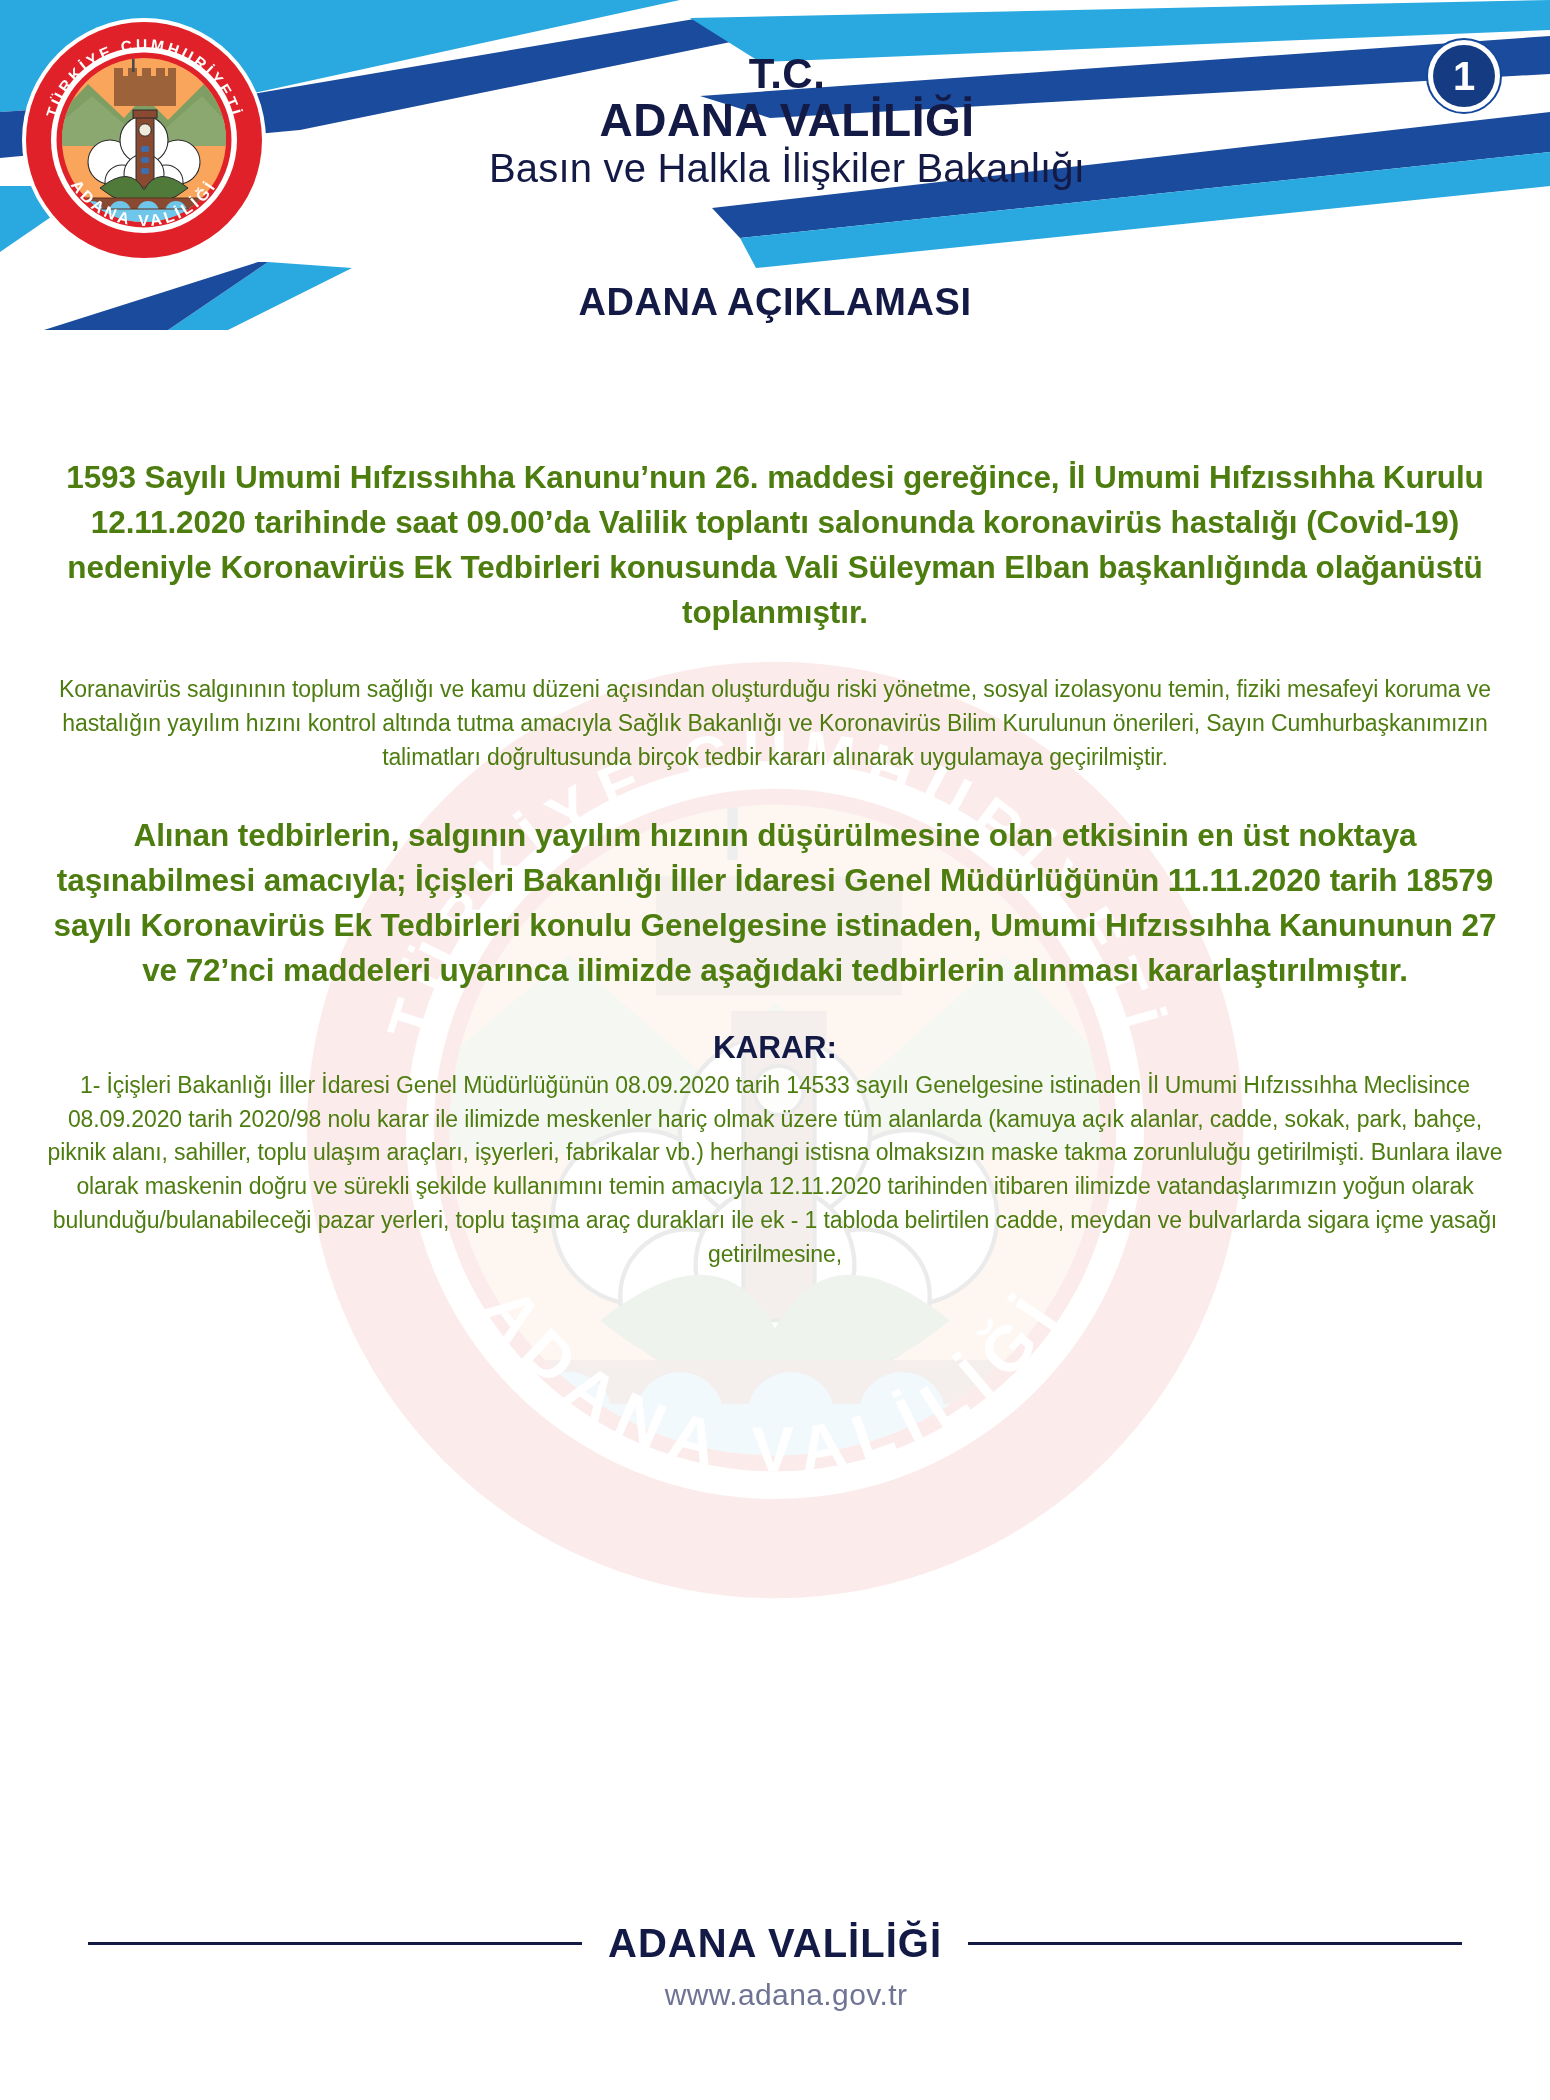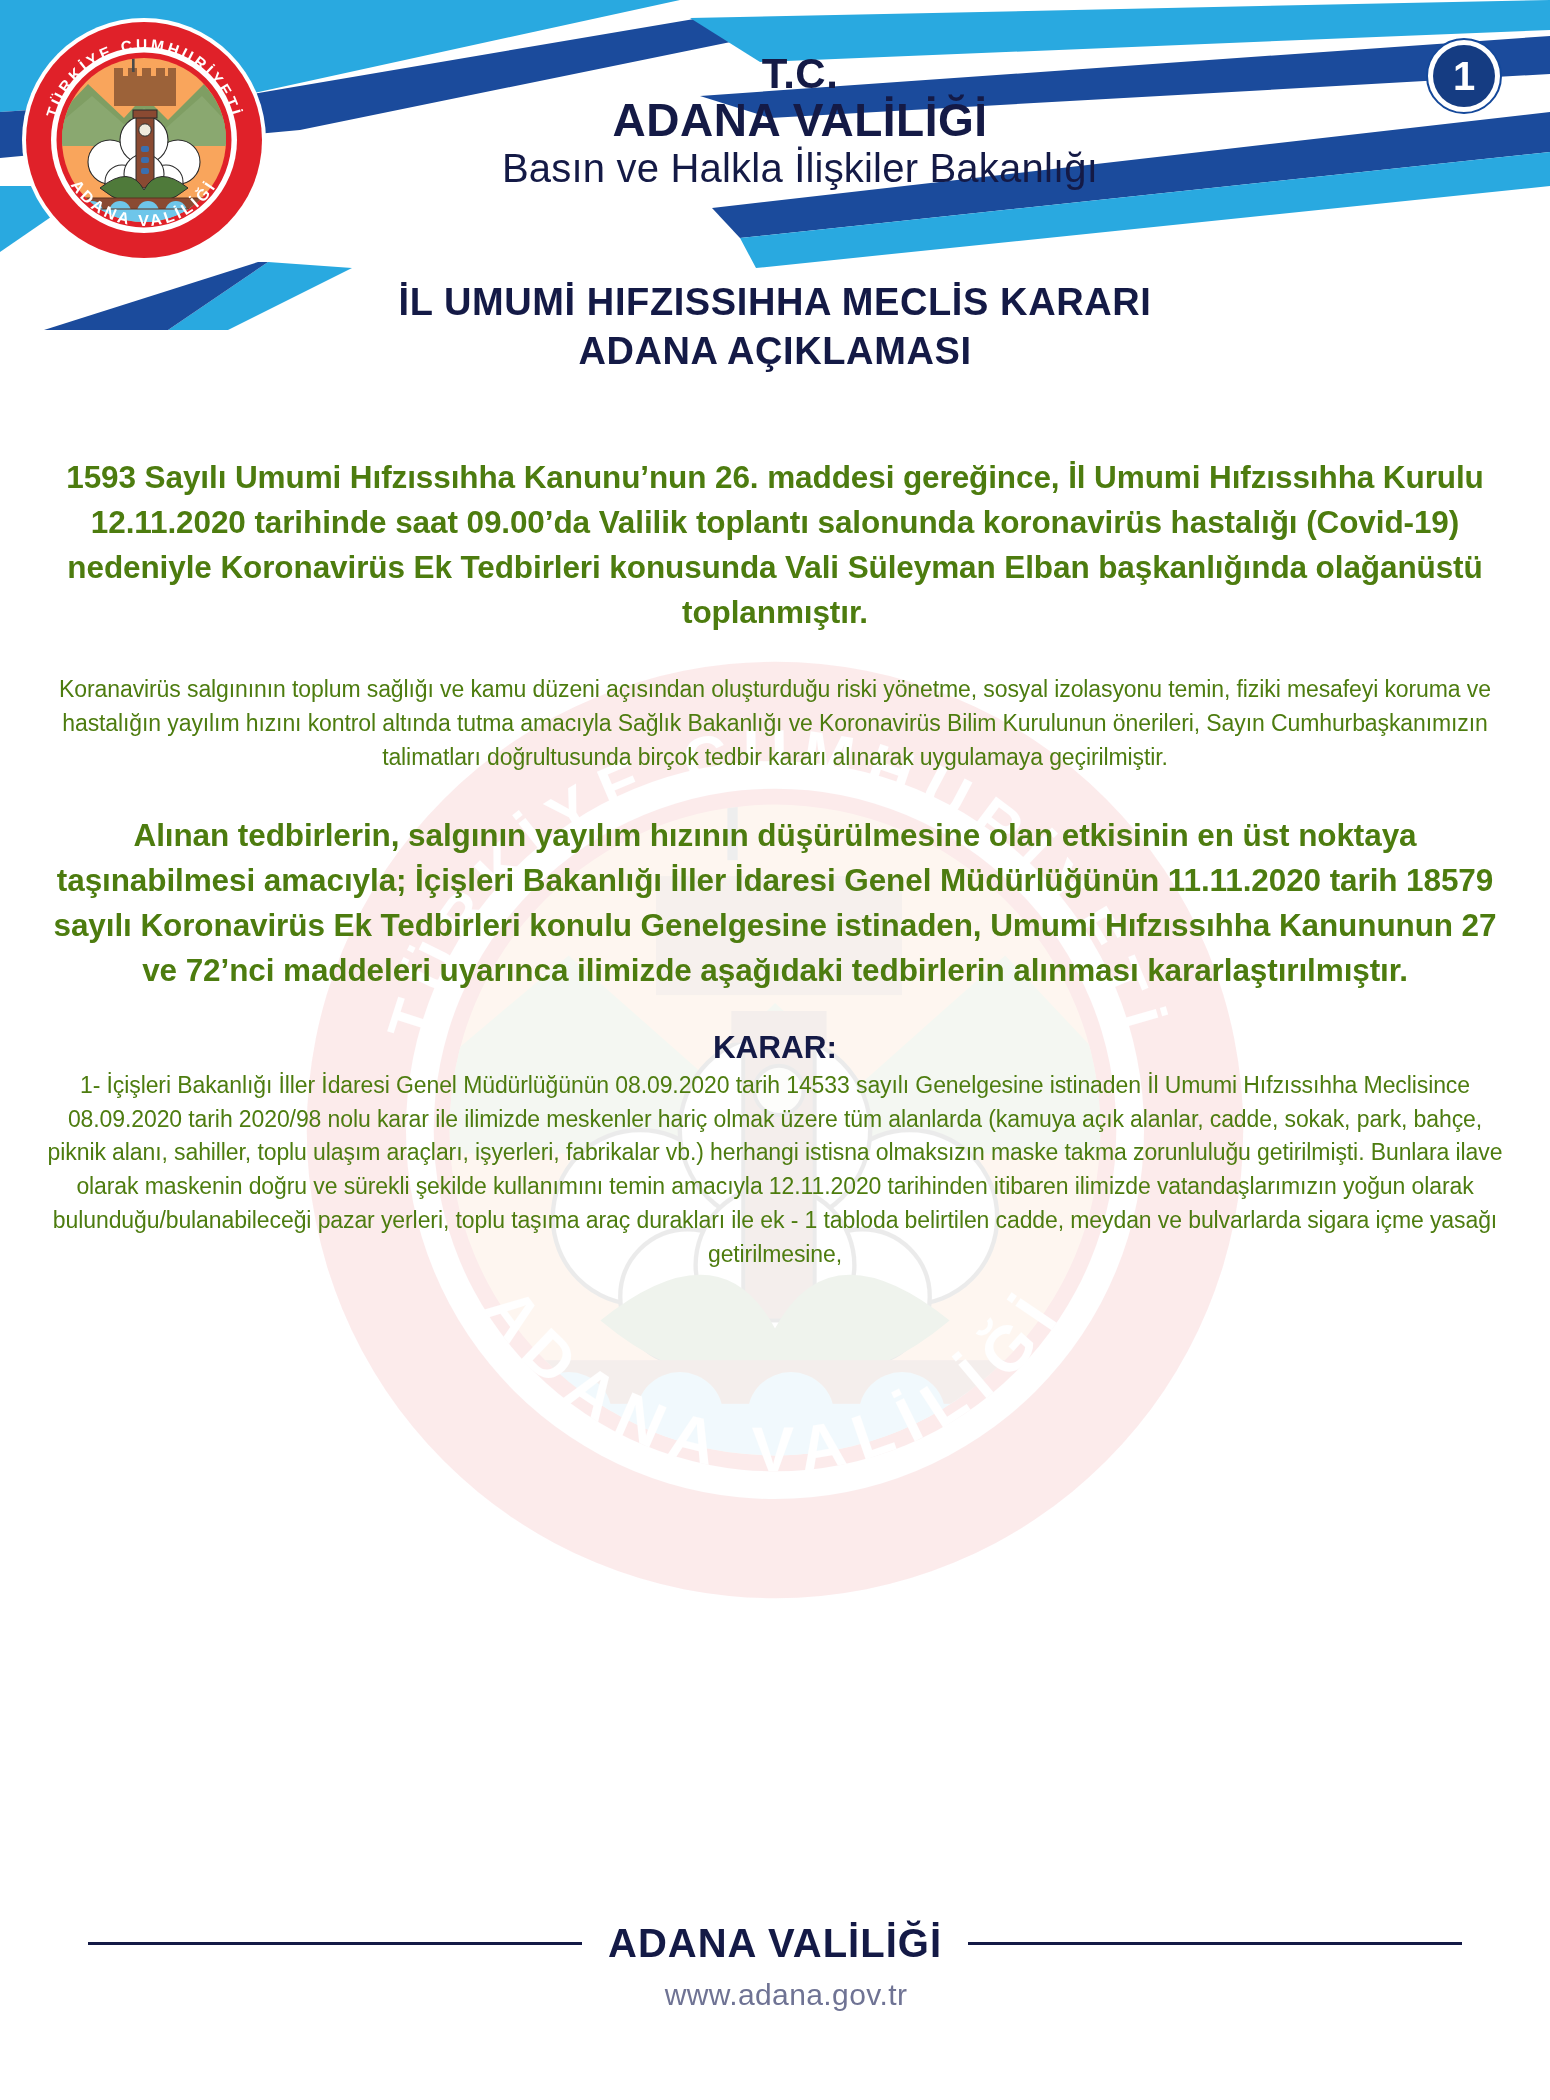--- a/index.html
+++ b/index.html
@@ -69,21 +69,21 @@
     font-size: 40px;
     font-weight: bold;
     line-height: 1;
     font-family: "Liberation Sans", sans-serif;
   }
 
   
   .title-block {
     position: absolute;
     top: 52px;
-    left: 300px;
+    left: 287px;
     width: 1000px;
     text-align: center;
     z-index: 3;
     color: #141a46;
   }
   .tc-line {
     font-size: 42px;
     font-weight: bold;
     line-height: 1.04;
     letter-spacing: 0.5px;
@@ -355,21 +355,20 @@
   </div>
 </div>
 
 <div class="title-block">
   <div class="tc-line">T.C.</div>
   <div class="org-line">ADANA VALİLİĞİ</div>
   <div class="dept-line">Basın ve Halkla İlişkiler Bakanlığı</div>
 </div>
 
 <div class="doc-heading">
-  <div>İL UMUMİ HIFZISSIHHA MECLİS KARARI</div>
   <div>ADANA AÇIKLAMASI</div>
 </div>
 
 <div class="body-wrap">
   <p class="para bold" style="margin:0;">1593 Sayılı Umumi Hıfzıssıhha Kanunu’nun 26. maddesi gereğince, İl Umumi Hıfzıssıhha Kurulu 12.11.2020 tarihinde saat 09.00’da Valilik toplantı salonunda koronavirüs hastalığı (Covid-19) nedeniyle Koronavirüs Ek Tedbirleri konusunda Vali Süleyman Elban başkanlığında olağanüstü toplanmıştır.</p>
   <div class="gap-lg"></div>
   <p class="para reg" style="margin:0;">Koranavirüs salgınının toplum sağlığı ve kamu düzeni açısından oluşturduğu riski yönetme, sosyal izolasyonu temin, fiziki mesafeyi koruma ve hastalığın yayılım hızını kontrol altında tutma amacıyla Sağlık Bakanlığı ve Koronavirüs Bilim Kurulunun önerileri, Sayın Cumhurbaşkanımızın talimatları doğrultusunda birçok tedbir kararı alınarak uygulamaya geçirilmiştir.</p>
   <div class="gap-lg"></div>
   <p class="para bold" style="margin:0;">Alınan tedbirlerin, salgının yayılım hızının düşürülmesine olan etkisinin en üst noktaya taşınabilmesi amacıyla; İçişleri Bakanlığı İller İdaresi Genel Müdürlüğünün 11.11.2020 tarih 18579 sayılı Koronavirüs Ek Tedbirleri konulu Genelgesine istinaden, Umumi Hıfzıssıhha Kanununun 27 ve 72’nci maddeleri uyarınca ilimizde aşağıdaki tedbirlerin alınması kararlaştırılmıştır.</p>
   <div class="gap-md"></div>

